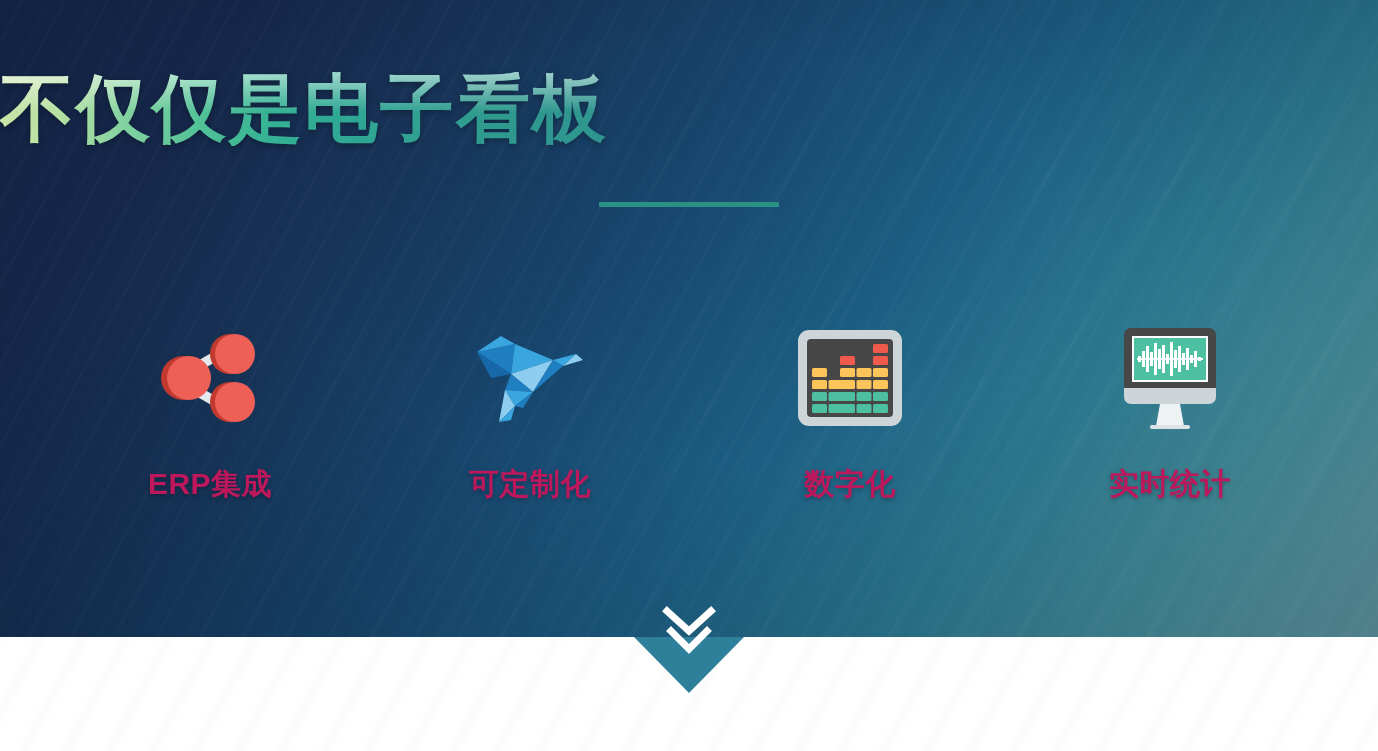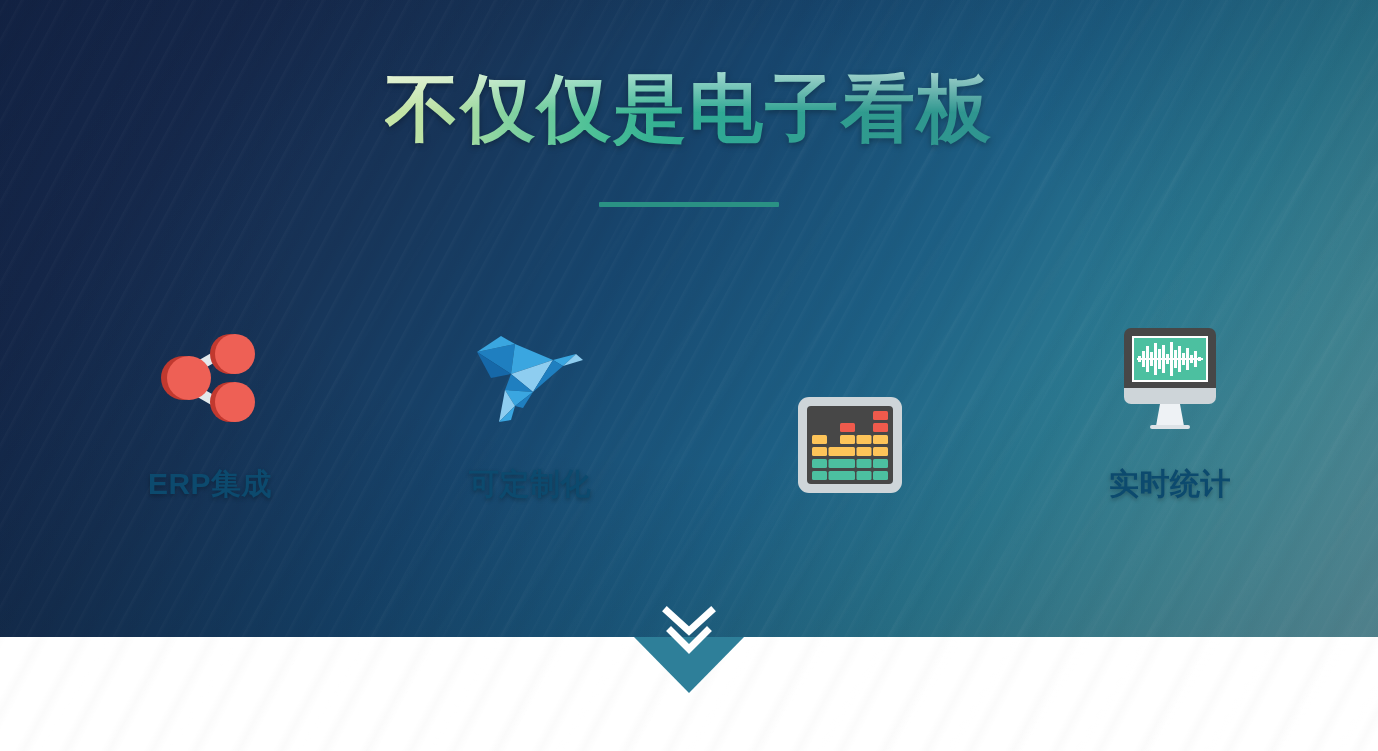--- a/index.html
+++ b/index.html
@@ -87,21 +87,20 @@
     background: radial-gradient(ellipse 70% 80% at 50% 40%,
                 rgba(0,0,0,0) 40%, rgba(3,12,28,0.22) 100%);
     pointer-events: none;
   }
 
   
   .title-wrap {
     position: absolute;
     left: 0; top: 72px;
     width: 100%;
-    text-align: center;
   }
   .hero-title {
     display: inline-block;
     font-size: 74px;
     font-weight: 700;
     letter-spacing: 2px;
     line-height: 1;
     background-image:
       linear-gradient(180deg, rgba(255,255,255,.55) 0%, rgba(255,255,255,0) 55%),
       linear-gradient(96deg,
@@ -144,21 +143,21 @@
     text-align: center;
   }
   .feature-icon {
     height: 120px;
     display: flex;
     align-items: center;
     justify-content: center;
   }
   .feature-label {
     margin-top: 26px;
-    color: #0c4a6e;
+    color: #be185d;
     font-size: 30px;
     font-weight: 700;
     letter-spacing: .5px;
     text-shadow: 0 2px 4px rgba(0,0,0,.28);
     white-space: nowrap;
   }
 
   
   .scroll-arrow {
     position: absolute;
@@ -285,20 +284,21 @@
             <rect x="58.5" y="62" width="15" height="9" rx="1.5" fill="#4cc0a0"></rect>
             <rect x="75" y="62" width="15" height="9" rx="1.5" fill="#4cc0a0"></rect>
 
             <rect x="14" y="74" width="15" height="9" rx="1.5" fill="#4cc0a0"></rect>
             <rect x="30.5" y="74" width="15" height="9" rx="1.5" fill="#4cc0a0"></rect>
             <rect x="42" y="74" width="15" height="9" rx="1.5" fill="#4cc0a0"></rect>
             <rect x="58.5" y="74" width="15" height="9" rx="1.5" fill="#4cc0a0"></rect>
             <rect x="75" y="74" width="15" height="9" rx="1.5" fill="#4cc0a0"></rect>
           </svg>
         </div>
+        <div class="feature-label">数字化</div>
       </div>
 
 
       <div class="feature">
         <div class="feature-icon">
           <svg class="monitor-ico" viewBox="0 0 104 112">
             <rect x="6" y="6" width="92" height="64" rx="7" fill="#474747"></rect>
             <rect x="6" y="58" width="92" height="24" rx="7" fill="#ced5d9"></rect>
             <rect x="6" y="58" width="92" height="8" fill="#474747"></rect>
             <rect x="14" y="14" width="76" height="46" fill="#ffffff"></rect>

